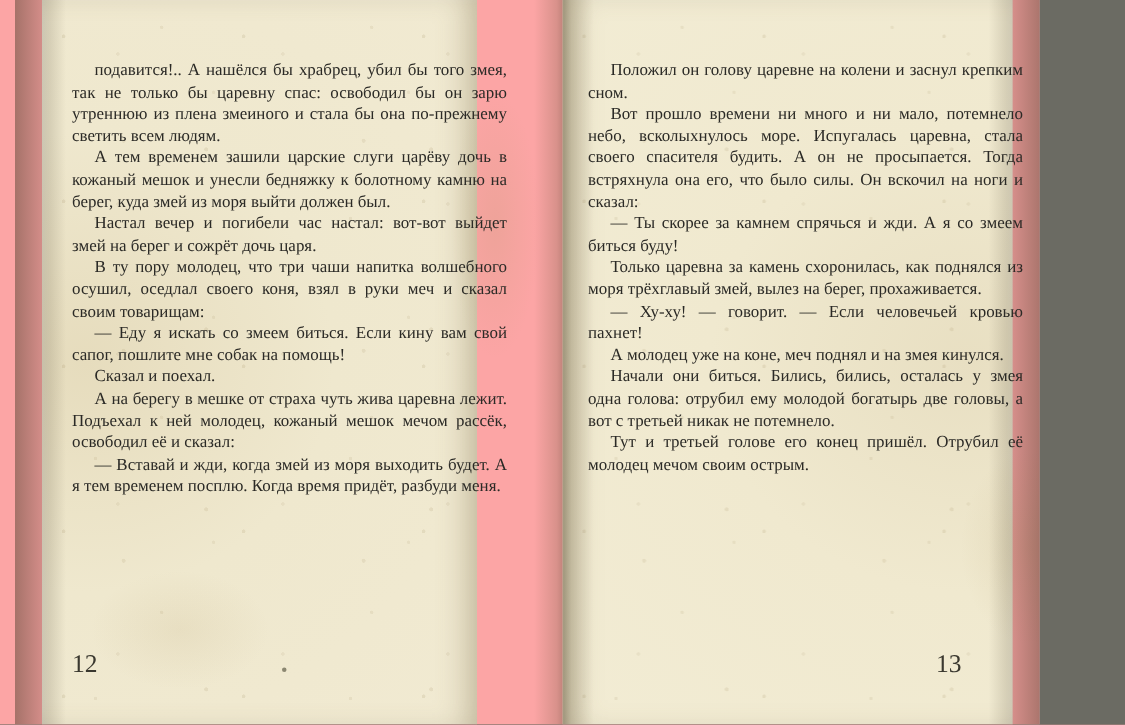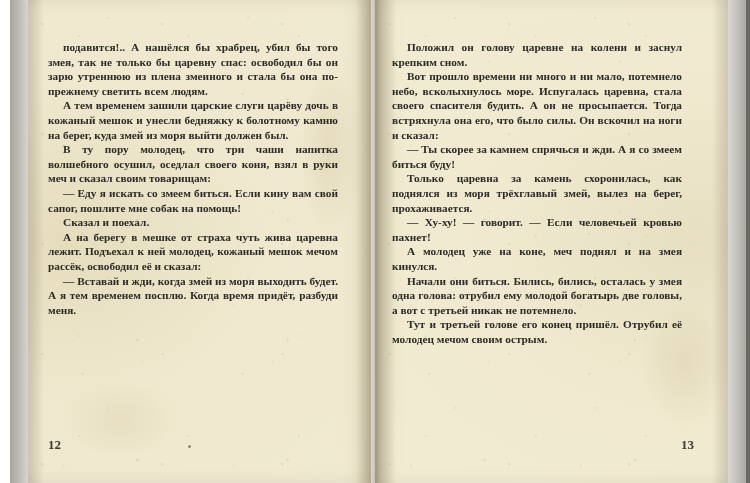--- a/index.html
+++ b/index.html
@@ -2,26 +2,25 @@
 <html><head>
 <meta charset="utf-8">
 <style>
   html, body {
     margin: 0;
     padding: 0;
     background: #6b6b63;
   }
   #page {
     position: relative;
-    width: 746px;
+    width: 693px;
     height: 483px;
     overflow: hidden;
-    background: #ffffff;
+    background: #fca5a5;
     font-family: "Liberation Serif", serif;
-    font-weight: bold;
   }
   
   .paper {
     position: absolute;
     top: 0;
     bottom: 0;
     background: #efe8cf;
   }
   .paper-left {
     left: 28px;
@@ -98,21 +97,21 @@
 
   p {
     margin: 0;
     text-indent: 15px;
     text-align: justify;
   }
   p.dialog { text-indent: 15px; }
 
   .folio {
     position: absolute;
-    font-size: 13px;
+    font-size: 17px;
     color: #3a382f;
     font-family: "Liberation Serif", serif;
   }
   .folio-left { left: 48px; bottom: 30px; }
   .folio-right { right: 52px; bottom: 30px; }
 
   .center-dot {
     position: absolute;
     left: 188px;
     bottom: 35px;
@@ -151,20 +150,21 @@
   <div class="stain stain-b"></div>
   <div class="stain stain-c"></div>
 
   <div class="gutter"></div>
   <div class="edge-shadow-left"></div>
   <div class="edge-shadow-right"></div>
 
   <div class="col col-left">
     <p>подавится!.. А нашёлся бы храбрец, убил бы того змея, так не только бы царевну спас: освободил бы он зарю утреннюю из плена змеиного и стала бы она по-прежнему светить всем людям.</p>
     <p>А тем временем зашили царские слуги царёву дочь в кожаный мешок и унесли бедняжку к болотному камню на берег, куда змей из моря выйти должен был.</p>
+    <p>Настал вечер и погибели час настал: вот-вот выйдет змей на берег и сожрёт дочь царя.</p>
     <p>В ту пору молодец, что три чаши напитка волшебного осушил, оседлал своего коня, взял в руки меч и сказал своим товарищам:</p>
     <p class="dialog">— Еду я искать со змеем биться. Если кину вам свой сапог, пошлите мне собак на помощь!</p>
     <p>Сказал и поехал.</p>
     <p>А на берегу в мешке от страха чуть жива царевна лежит. Подъехал к ней молодец, кожаный мешок мечом рассёк, освободил её и сказал:</p>
     <p class="dialog">— Вставай и жди, когда змей из моря выходить будет. А я тем временем посплю. Когда время придёт, разбуди меня.</p>
   </div>
 
   <div class="col col-right">
     <p>Положил он голову царевне на колени и заснул крепким сном.</p>
     <p>Вот прошло времени ни много и ни мало, потемнело небо, всколыхнулось море. Испугалась царевна, стала своего спасителя будить. А он не просыпается. Тогда встряхнула она его, что было силы. Он вскочил на ноги и сказал:</p>

